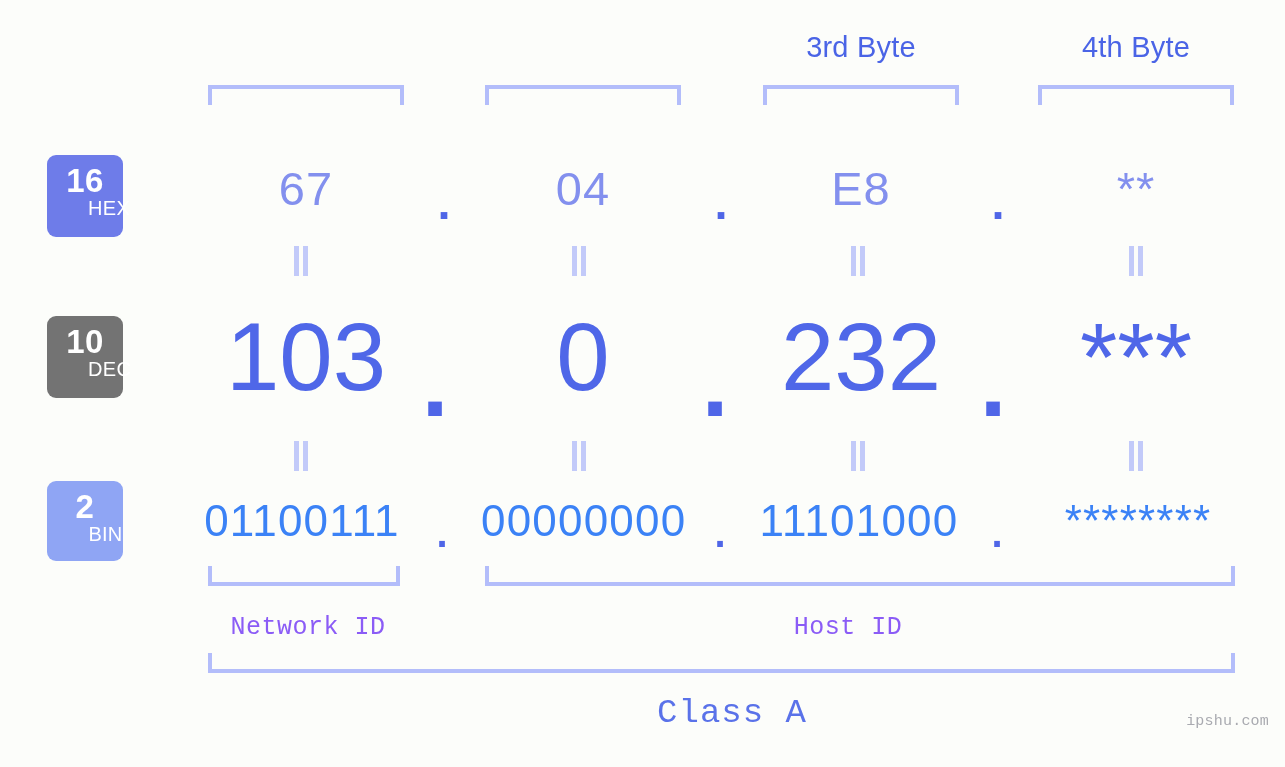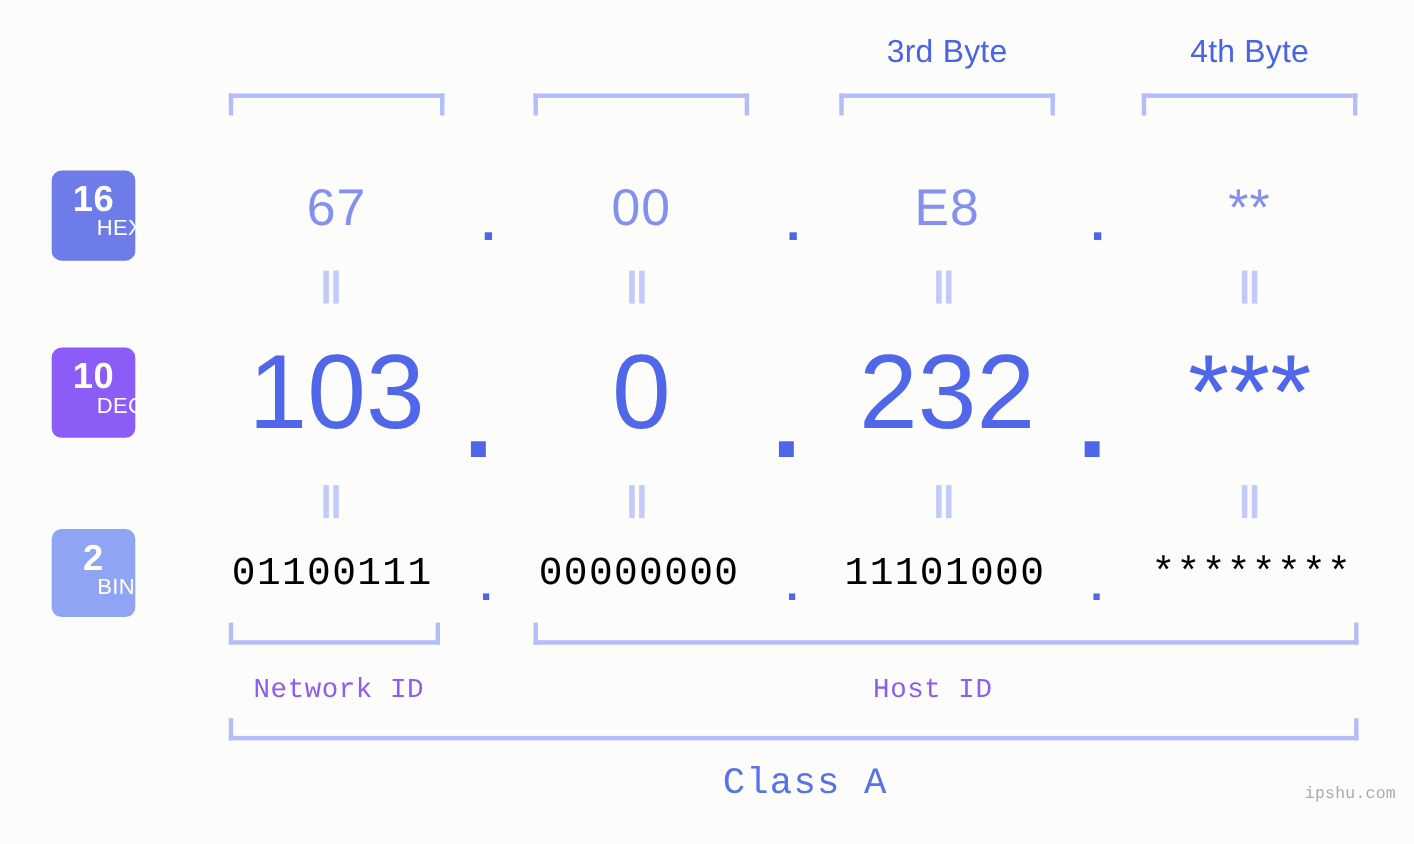--- a/index.html
+++ b/index.html
@@ -66,21 +66,21 @@
   .badge .abbr {
     display: block;
     font-size: 20px;
     font-weight: 400;
     line-height: 1.05;
     letter-spacing: 0.3px;
     padding-left: 41px;
   }
 
   #badge-hex { top: 155px; height: 82px; padding-top: 9px; background: #6e7ce9; }
-  #badge-dec { top: 316px; height: 82px; padding-top: 9px; background: #8b5cf6; }
+  #badge-dec { top: 316px; height: 82px; padding-top: 9px; background: #737373; }
   #badge-bin { top: 481px; height: 80px; padding-top: 9px; background: #8fa5f4; }
 
   
   .row {
     position: absolute;
     left: 0;
     width: 1285px;
     height: 0;
   }
   .cell {
@@ -121,24 +121,24 @@
   }
   #row-dec .dot {
     font-family: "Liberation Sans", sans-serif;
     font-size: 96px;
     font-weight: 700;
     color: #4f66e7;
   }
 
   
   #row-bin .cell {
-    font-family: Liberation Mono, monospace;
-    font-size: 36px;
-    font-weight: 400;
-    color: #000000;
+    font-family: Liberation Sans, sans-serif;
+    font-size: 44px;
+    font-weight: 400;
+    color: #3b82f6;
     letter-spacing: 1.2px;
   }
   #row-bin .dot {
     font-family: "Liberation Sans", sans-serif;
     font-size: 40px;
     font-weight: 700;
     color: #4f66e7;
   }
 
   
@@ -214,21 +214,21 @@
     <span class="abbr">DEC</span>
   </div>
   <div class="badge" id="badge-bin">
     <span class="num">2</span>
     <span class="abbr">BIN</span>
   </div>
 
   <div class="row" id="row-hex" style="top:188px;">
     <div class="cell" style="left:208px; width:196px;">67</div>
     <div class="dot" style="left:404px; width:80px; top:14px;">.</div>
-    <div class="cell" style="left:485px; width:196px;">00</div>
+    <div class="cell" style="left:485px; width:196px;">04</div>
     <div class="dot" style="left:681px; width:80px; top:14px;">.</div>
     <div class="cell" style="left:763px; width:196px;">E8</div>
     <div class="dot" style="left:958px; width:80px; top:14px;">.</div>
     <div class="cell" style="left:1038px; width:196px;">**</div>
   </div>
 
   <div class="eq" style="left:292px; top:246px;">
       <i class="a"></i>
       <i class="b"></i>
     </div>

